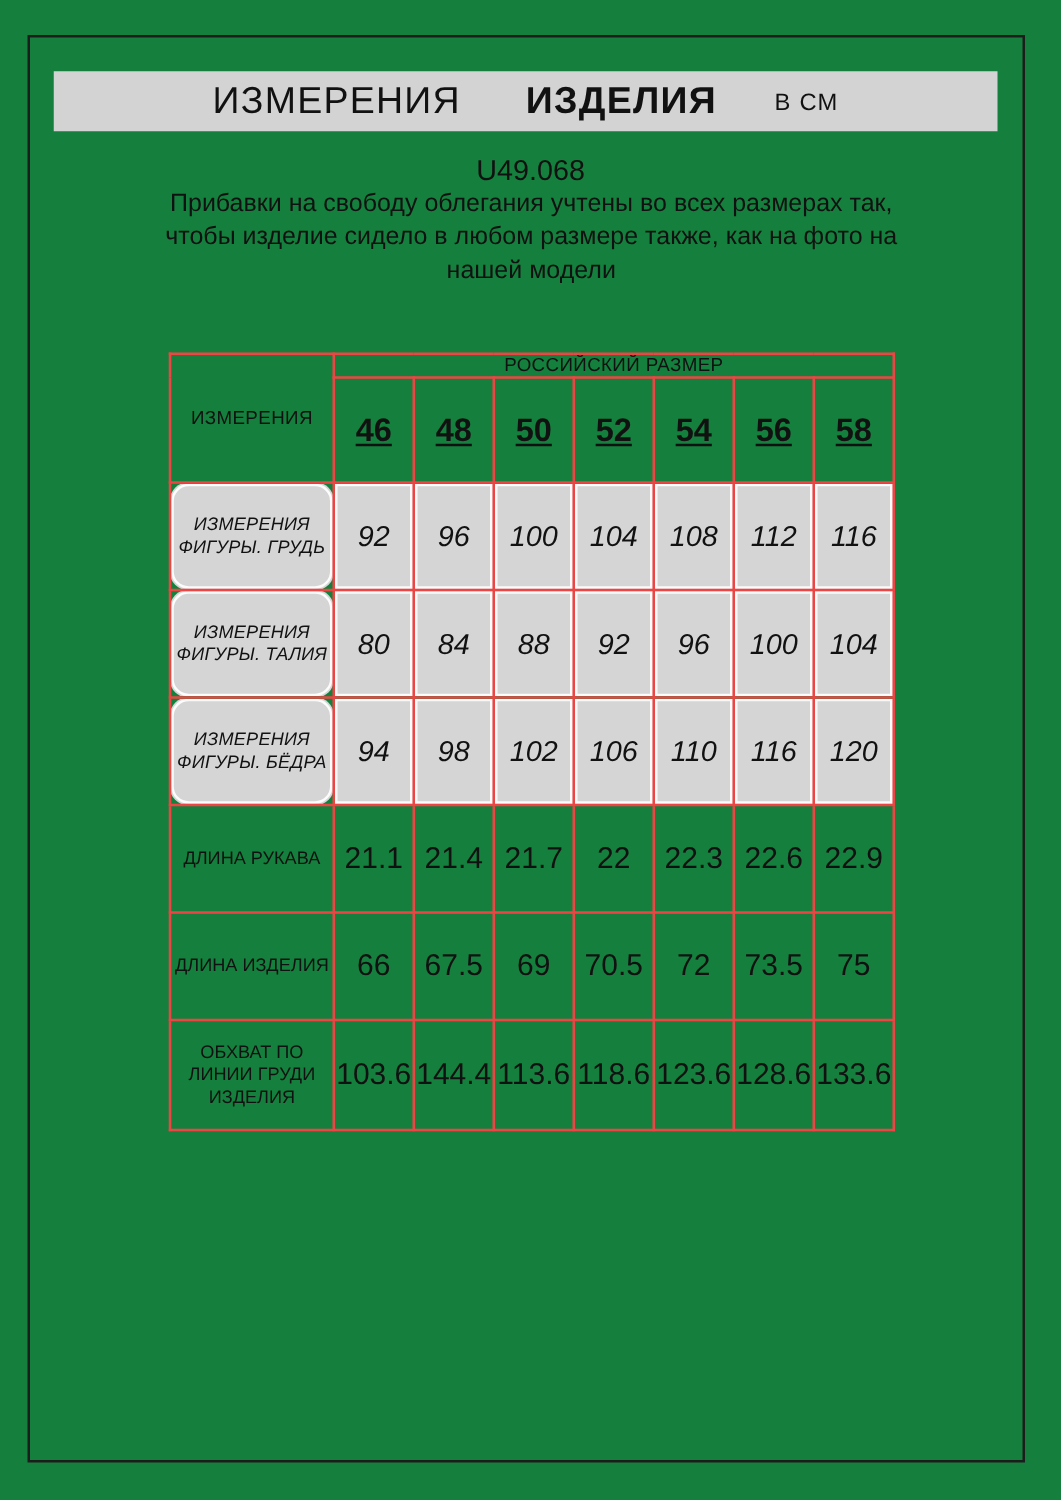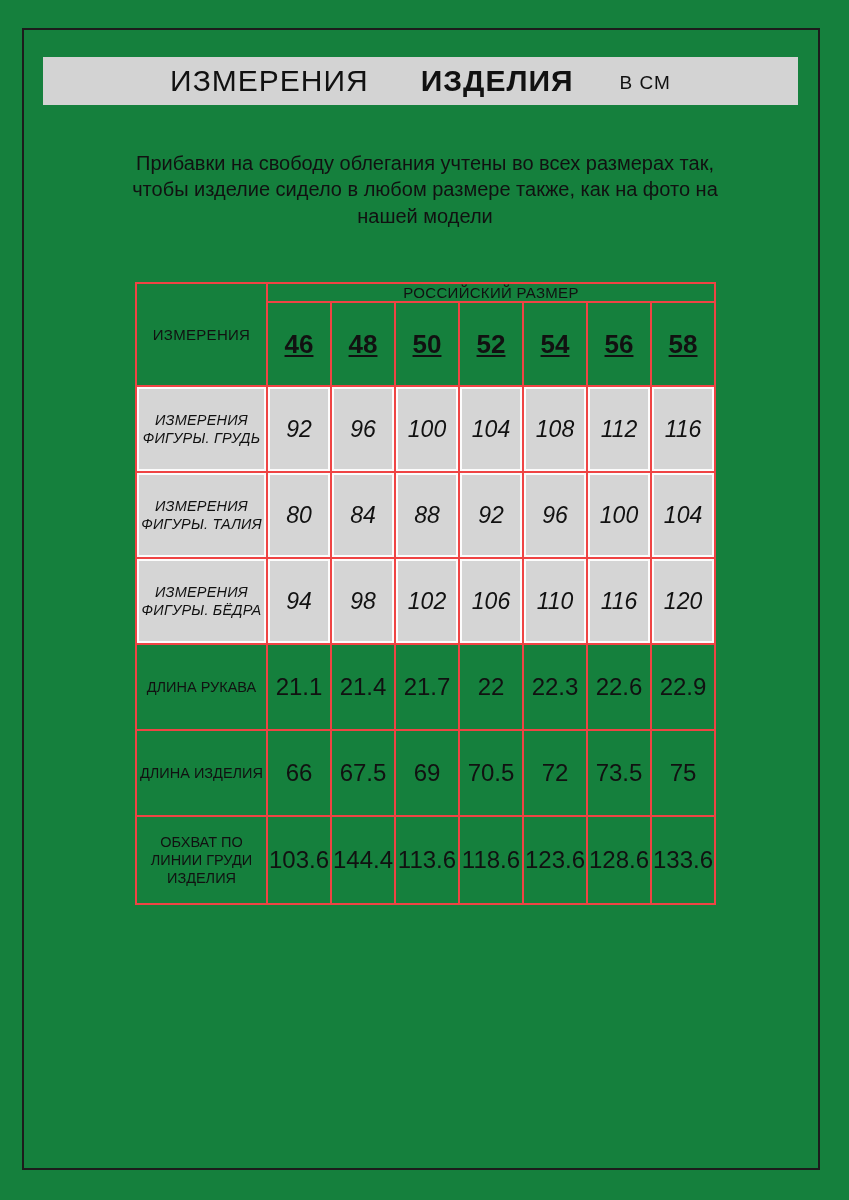--- a/index.html
+++ b/index.html
@@ -35,21 +35,21 @@
     border:2px solid #ef4444;text-align:center;vertical-align:middle;
     padding:0;box-sizing:border-box;overflow:hidden;
   }
   tr.r-head1{height:19px;}
   tr.r-sizes{height:84px;text-decoration:underline;}
   tr.r-body{height:86px;}
   tr.r-last{height:88px;margin-left:32px;}
   td.corner{font-size:15px;letter-spacing:.3px;}
   td.size-head{font-size:15px;letter-spacing:.3px;}
   td.size{font-size:26px;font-weight:700;}
-  td.row-label{font-size:14.5px;line-height:1.25;padding:0 5px;}
+  td.row-label{font-size:14.5px;line-height:1.25;padding:0 5px;border-radius:14px;}
   td.lbl-figure{font-style:italic;letter-spacing:.2px;}
   td.figure{
     background:var(--figure-bg,#d5d5d5);
     box-shadow:inset 0 0 0 2px #fcfcfc;
   }
   td.val-figure{font-size:23px;font-style:italic;}
   td.val-product{font-size:24px;}
   .note{
     position:absolute;left:0;top:920px;width:849px;text-align:center;
     font-size:17px;font-weight:700;letter-spacing:.2px;
@@ -60,20 +60,21 @@
 
 <div class="canvas">
   <div class="page-border"></div>
 
   <div class="title-bar">
     <span class="title-reg">ИЗМЕРЕНИЯ</span>
     <span class="title-bold">ИЗДЕЛИЯ</span>
     <span class="title-units">В СМ</span>
   </div>
 
+  <div class="article">U49.068</div>
 
   <div class="description">Прибавки на свободу облегания учтены во всех размерах так, чтобы изделие сидело в любом размере также, как на фото на нашей модели</div>
 
   <table class="size-table">
     <colgroup>
       <col style="width:131px">
       <col style="width:64px">
         <col style="width:64px">
         <col style="width:64px">
       <col style="width:64px">

